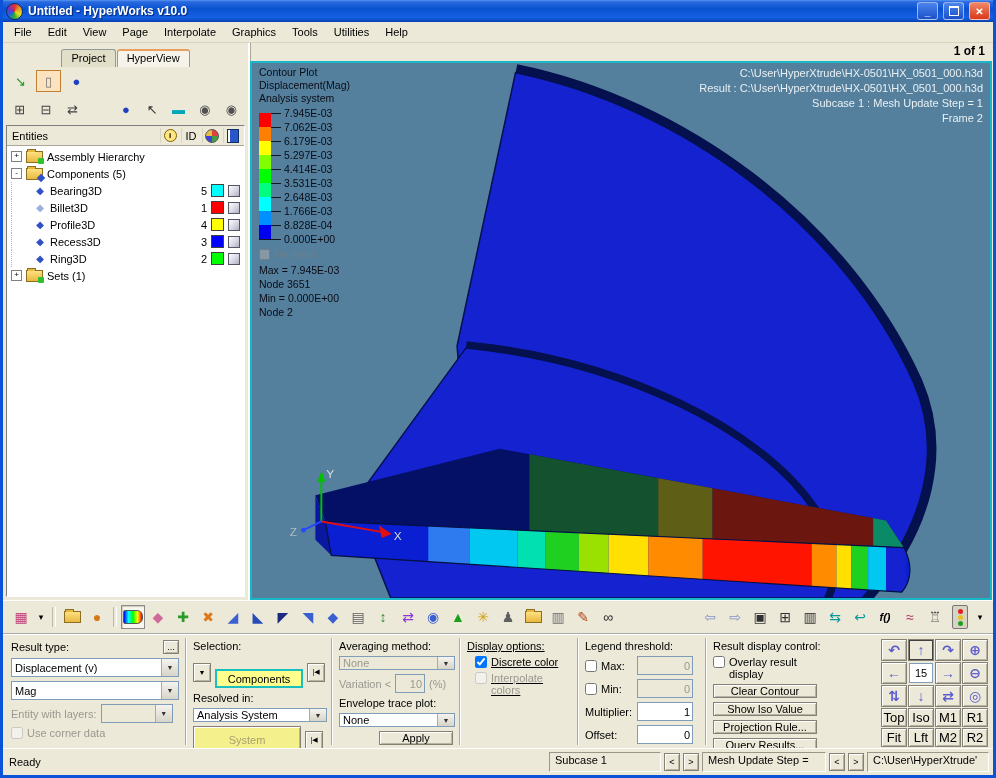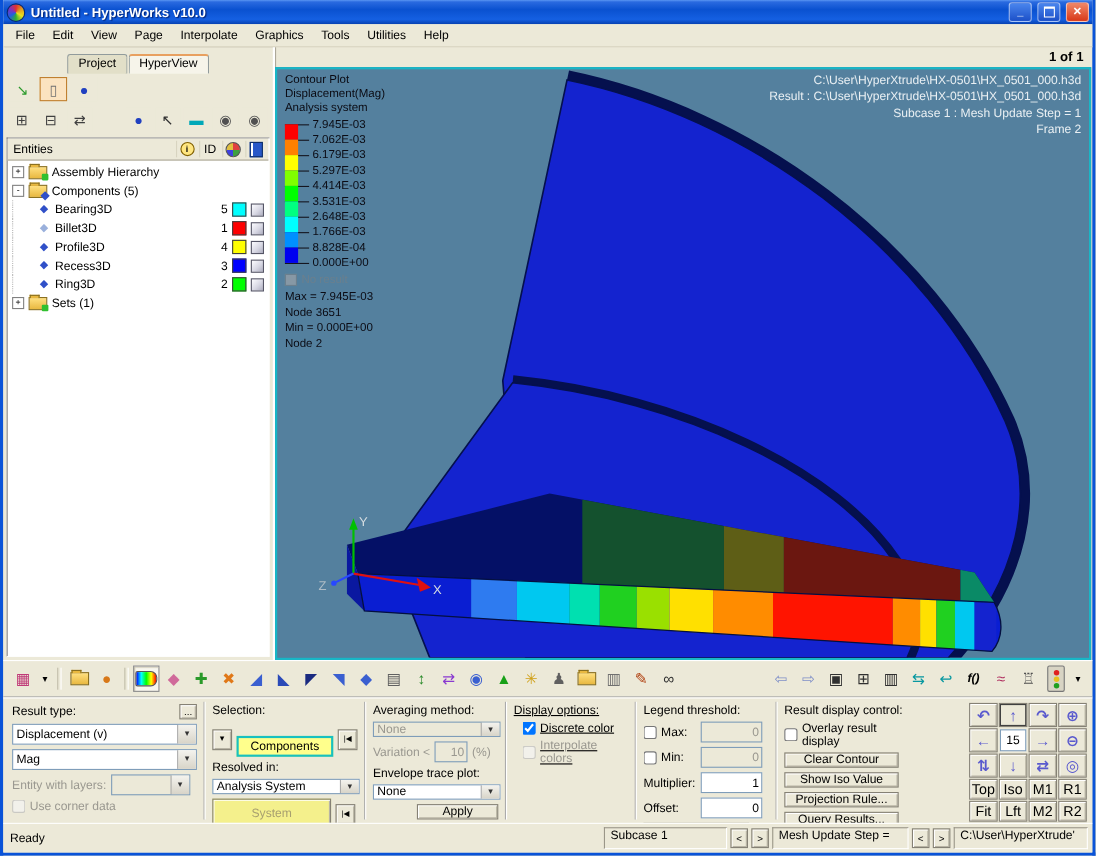--- a/index.html
+++ b/index.html
@@ -86,21 +86,21 @@
   .xp-select .sel-btn{width:16px;height:100%;background:linear-gradient(180deg,#f4f3ee,#d8d4c8);border-left:1px solid #aaa;font-size:7px;display:flex;align-items:center;justify-content:center;color:#333;}
   .xp-select.disabled{background:#ece9d8;color:#9a9890;}
   .xp-input{height:17px;border:1px solid #7f9db9;background:#fff;text-align:right;font-size:11px;font-family:inherit;box-sizing:content-box;padding:0 2px;}
   .xp-input:disabled{background:#ece9d8;color:#9a9890;}
   .xp-btn{height:20px;background:#ece9d8;border:1px solid #858175;box-shadow:inset 1px 1px 0 #fff,inset -1px -1px 0 #b8b4a4;font-family:inherit;font-size:11px;padding:0 8px;}
   .xp-btn.yellow{background:#ffff8c;}
   .xp-btn.comp{border:2px solid #18c0c0;box-shadow:none;font-weight:normal;}
   .xp-btn.disyellow{background:#f4f08c;color:#a8a070;}
   .xp-btn.tiny{width:18px;padding:0;font-size:7px;height:19px;}
   .xp-btn.more{width:16px;height:14px;padding:0;font-size:9px;line-height:5px;}
-  .cb{display:flex;align-items:center;gap:4px;}
+  .cb{display:flex;gap:4px;}
   .cb input{width:12px;height:12px;margin:0;}
   
   .navsec{margin-left:auto;border-right:none;padding:1px 3px;display:flex;flex-direction:column;gap:1px;align-items:center;}
   .nav-grid{display:grid;grid-template-columns:repeat(4,26px);grid-auto-rows:22px;gap:1px;}
   .nav-b{border:1px solid #858175;box-shadow:inset 1px 1px 0 #fff,inset -1px -1px 0 #b8b4a4;background:#ece9d8;font-size:14px;font-weight:bold;color:#5a5ace;display:flex;align-items:center;justify-content:center;padding:0;font-family:inherit;}
   .nav-b.focused{outline:1px solid #404040;outline-offset:-2px;}
   .nav-in{width:22px;height:18px;border:1px solid #7f9db9;text-align:center;font-family:inherit;font-size:11px;padding:0;}
   .nav-vgrid{display:grid;grid-template-columns:repeat(4,26px);grid-auto-rows:19px;gap:1px;}
   .nav-vb{border:1px solid #858175;box-shadow:inset 1px 1px 0 #fff,inset -1px -1px 0 #b8b4a4;background:#ece9d8;font-size:13px;padding:0;font-family:inherit;}
   .nav-wide{width:107px;height:19px;}

